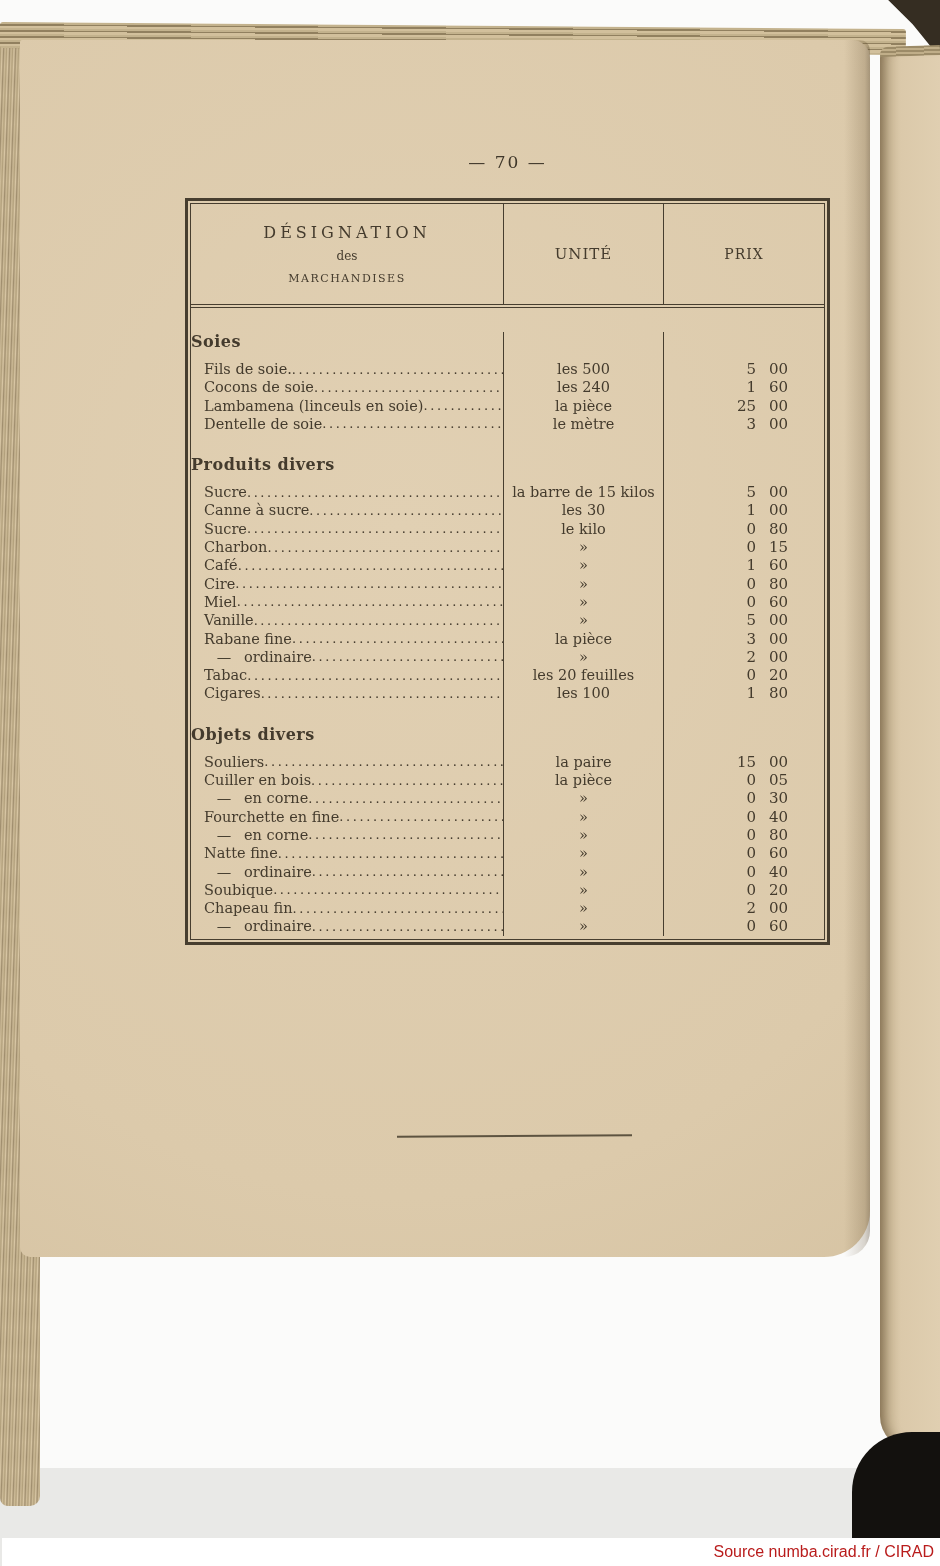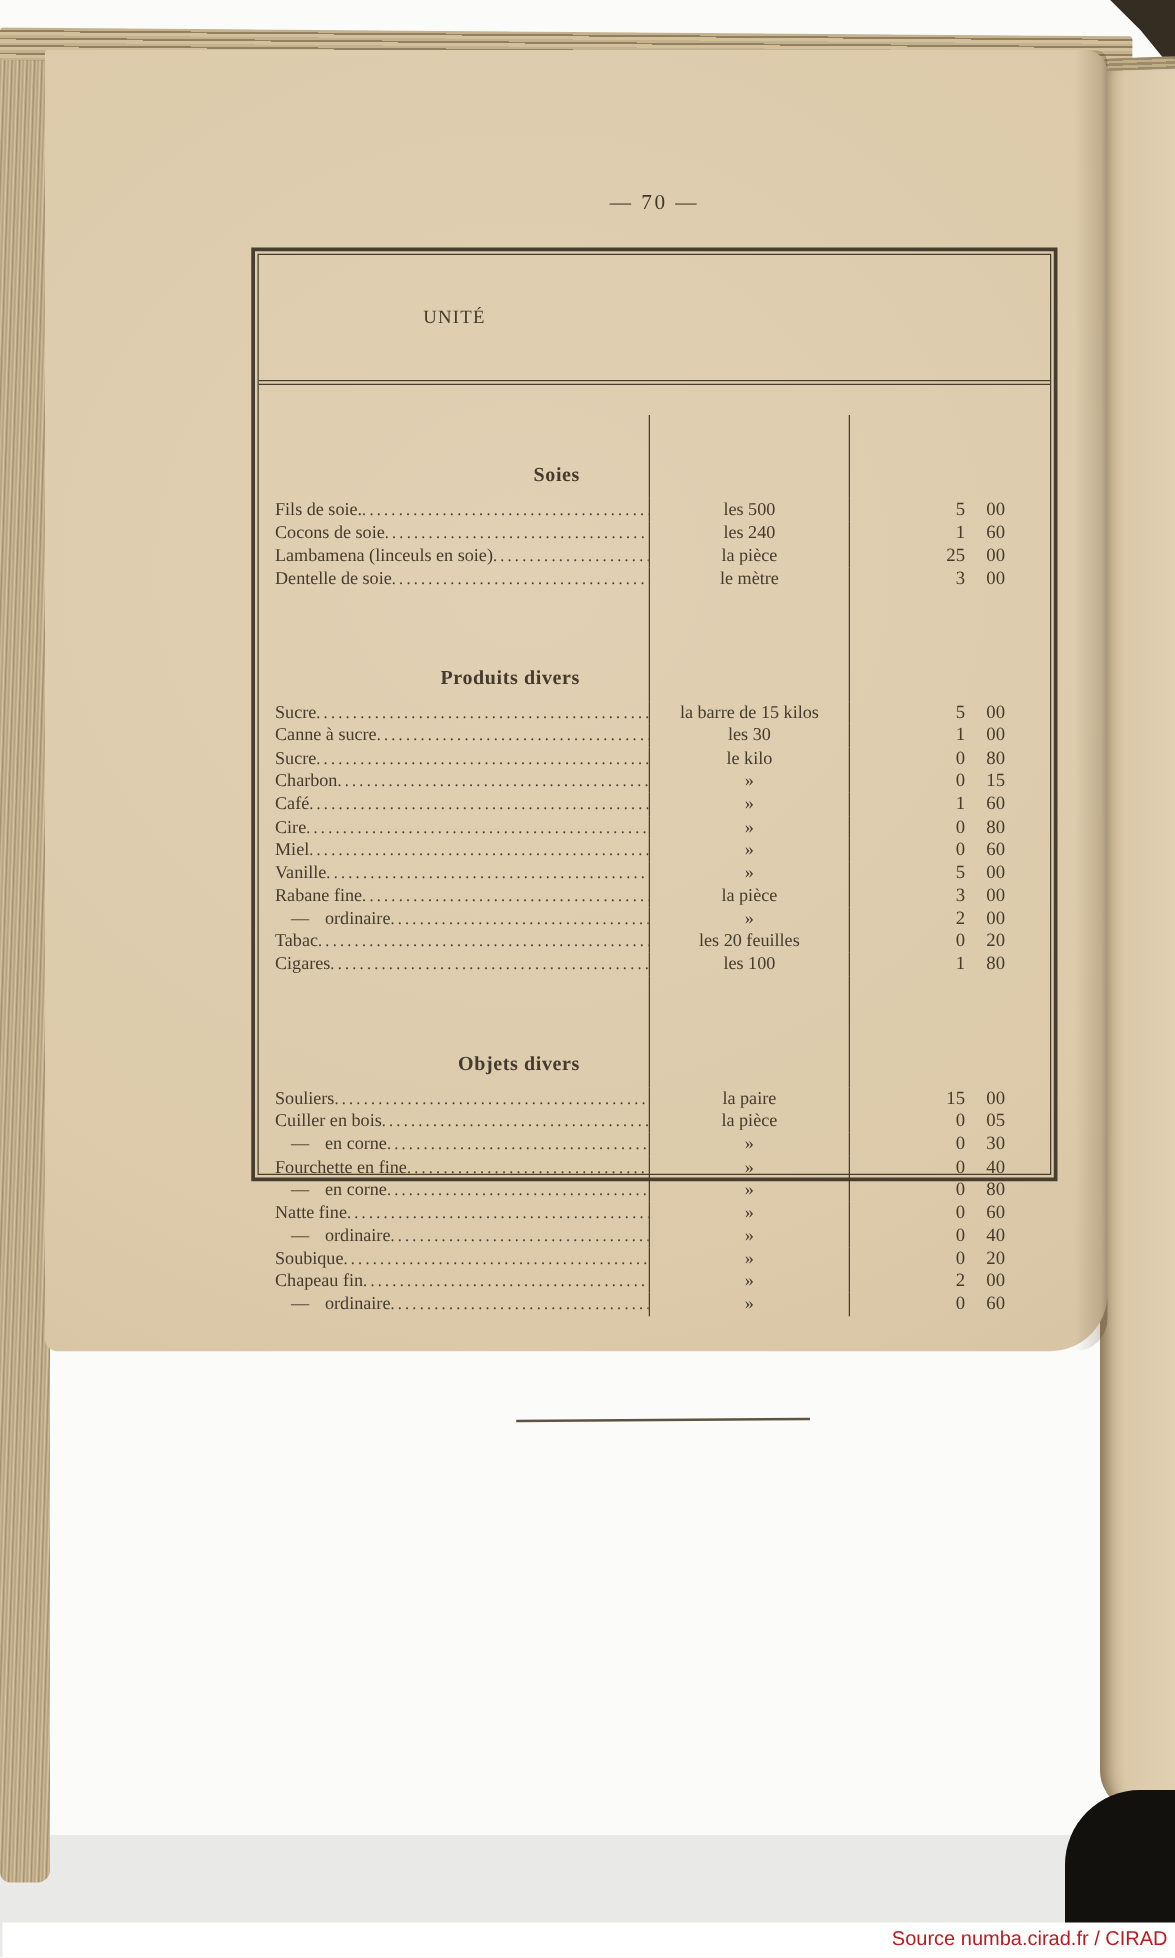--- a/index.html
+++ b/index.html
@@ -20,23 +20,23 @@
   .cover-bottom-right{position:absolute;right:0;top:1432px;width:88px;height:112px;background:#13110e;
     border-top-left-radius:60px;}
   
   .page-stack-left{position:absolute;left:0;top:24px;width:40px;height:1482px;
     background:repeating-linear-gradient(92deg,#cdbb97 0px,#b2a07c 1.5px,#d8c6a4 3px,#a08e6e 4.5px,#cebc99 6px);
     border-radius:0 0 10px 8px;}
   .page-top-edge{position:absolute;left:0;top:22px;width:906px;height:26px;
     background:repeating-linear-gradient(180deg,#c3b28d 0 2px,#91805f 2px 3.5px,#d2c09c 3.5px 6px);
     transform:rotate(0.45deg);transform-origin:left top;border-radius:3px;}
   
-  .page-main{position:absolute;left:36px;top:40px;width:850px;height:1041px;
+  .page-main{position:absolute;left:20px;top:40px;width:850px;height:1217px;
     background:radial-gradient(130% 100% at 45% 40%, #e1d0b3 0%, #dccaab 55%, #d4c1a0 85%, #c8b38e 100%);
-    border-radius:2px 18px 46px 10px;font-family:Liberation Serif, serif;}
+    border-radius:2px 18px 46px 10px;}
   .page-main::after{content:"";position:absolute;right:0;top:0;width:26px;height:100%;
     background:linear-gradient(90deg, rgba(0,0,0,0) 0%, rgba(90,70,40,0.22) 80%, rgba(60,45,25,0.34) 100%);
     border-radius:0 18px 46px 0;}
   
   .page-next{position:absolute;left:880px;top:50px;width:60px;height:1400px;
     background:linear-gradient(90deg,#c5b28e 0%,#dbc9aa 35%,#e0cfb1 100%);
     border-radius:8px 0 0 34px;box-shadow:inset 10px 0 12px -6px rgba(70,50,25,0.55);}
   .page-next::before{content:"";position:absolute;left:0;top:-4px;width:100%;height:10px;
     background:repeating-linear-gradient(180deg,#9c8b68 0 2px,#c0ae89 2px 4px);border-radius:8px 0 0 0;
     transform:rotate(-2deg);}
@@ -66,22 +66,22 @@
   .prefix{width:40px;text-align:center;flex:none;}
   .lbl{white-space:pre;flex:none;}
   .dots{flex:1;overflow:hidden;white-space:nowrap;}
   .dots::after{content:"....................................................................";
     letter-spacing:2.6px;font-size:13px;}
   .c2.cell{text-align:center;}
   .c3.cell{display:flex;justify-content:flex-end;padding-right:36px;font-size:15px;}
   .fr{min-width:24px;text-align:right;}
   .ct{min-width:24px;text-align:right;margin-left:8px;}
   .sec-cell{height:auto;}
-  .sec-title{font-weight:bold;font-size:16px;text-align:right;
-    padding:0 55px 9px 0;letter-spacing:0.5px;margin-top:40px;}
+  .sec-title{font-weight:bold;font-size:16px;text-align:left;
+    padding:0 55px 9px 0;letter-spacing:0.5px;}
   .gap{padding-top:22px;}
   
   .divider{position:absolute;left:377px;top:1095px;width:235px;height:2px;background:#5d5340;
     transform:rotate(-0.4deg);}
 </style>
 </head>
 <body>
 
 <div class="scene">
   <div class="scanner-bed"></div>
@@ -91,21 +91,29 @@
   <div class="page-next"></div>
   <div class="cover-bottom-right"></div>
 
   <div class="page-main">
     <div class="page-no">— 70 —</div>
 
     <div class="price-table">
       <div class="price-table-inner">
         <div class="thead">
           <div class="th">
+            <div class="th-l1">DÉSIGNATION</div>
+            <div class="th-l2">des</div>
+            <div class="th-l3">MARCHANDISES</div>
+          </div>
+          <div class="th">
             <div class="th-unit">UNITÉ</div>
+          </div>
+          <div class="th">
+            <div class="th-prix">PRIX</div>
           </div>
         </div>
         <div class="tbody" id="tbody">
             <div class="c1 sec-cell">
               <div class="sec-title">Soies</div>
             </div>
             <div class="c2 sec-cell"></div>
             <div class="c3 sec-cell"></div>
             <div class="c1 cell">
               <span class="lbl">Fils de soie.</span>

